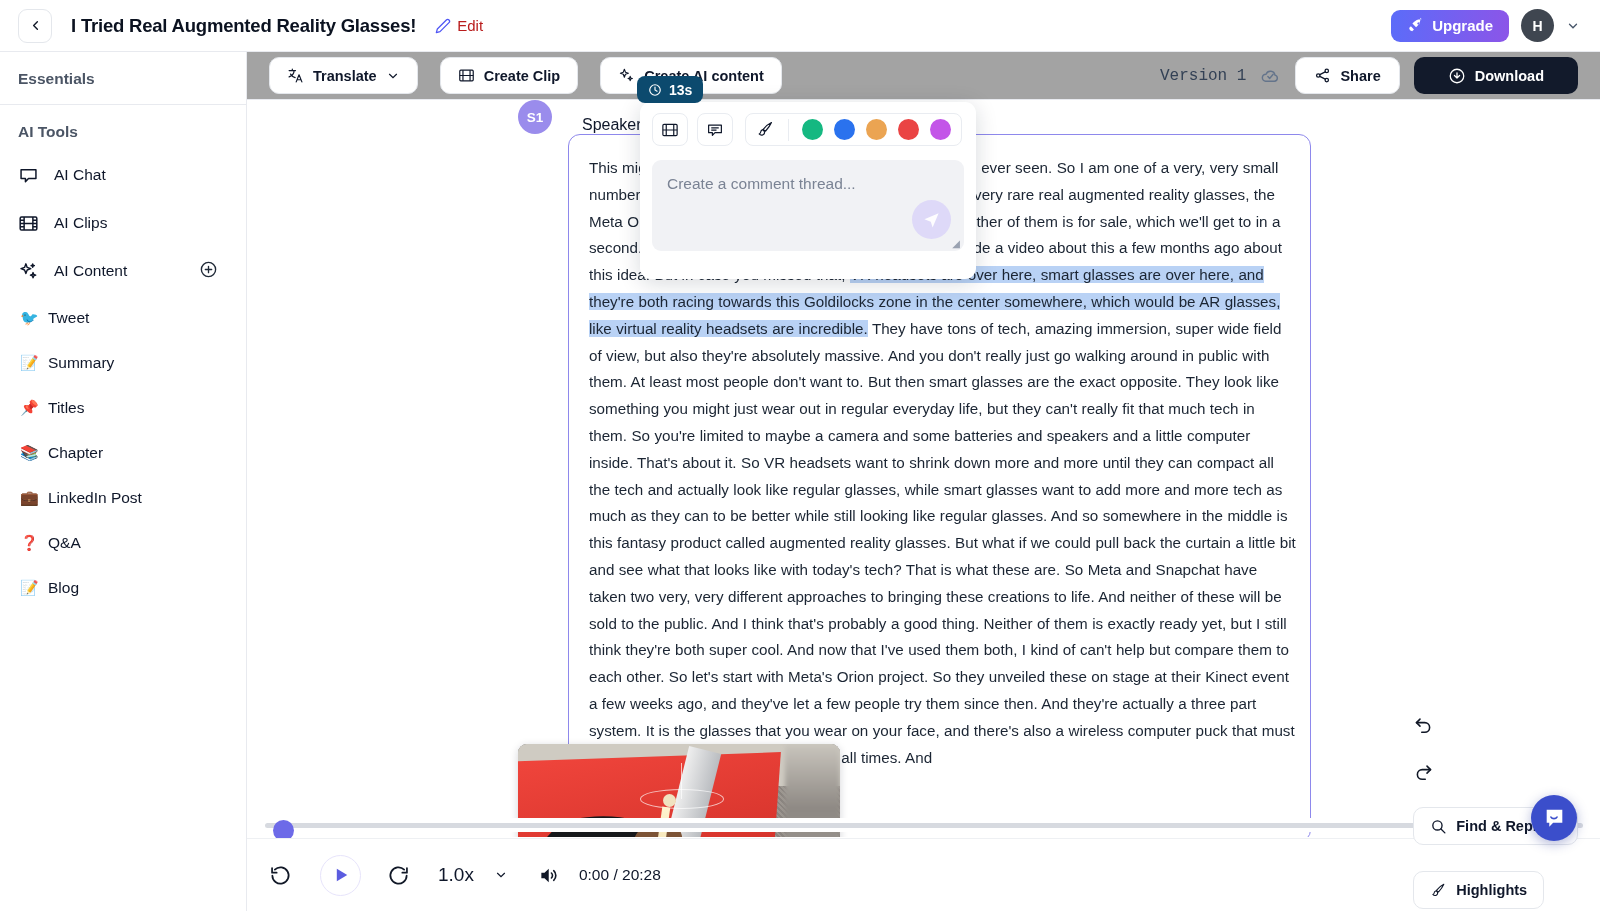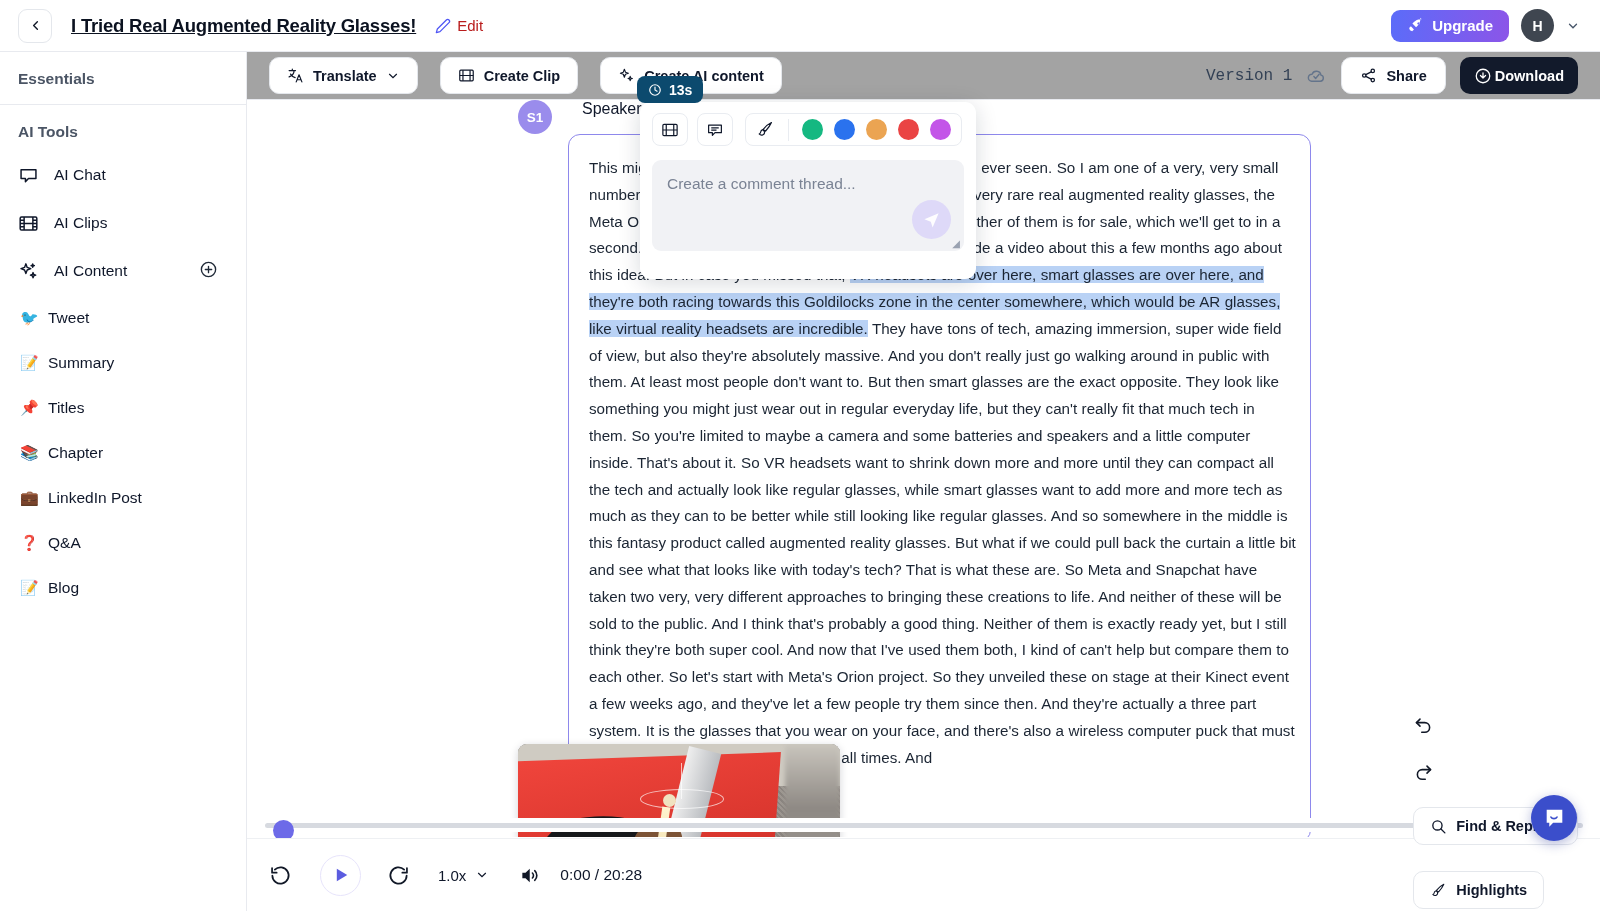--- a/index.html
+++ b/index.html
@@ -18,21 +18,21 @@
     background: #fff; border-bottom: 1px solid #e8eaef;
     display: flex; align-items: center; padding: 0 14px;
   }
   .back-btn {
     width: 34px; height: 34px; border: 1px solid #e4e7ec; border-radius: 9px;
     background: #fff; display: flex; align-items: center; justify-content: center;
     cursor: pointer; margin-left: 4px;
   }
   .doc-title {
     font-size: 18.5px; font-weight: bold; letter-spacing: -0.2px;
-    margin-left: 19px; color: #0b1220; white-space: nowrap; text-decoration: underline;
+    margin-left: 19px; color: #0b1220; white-space: nowrap;
   }
   .edit-link {
     display: flex; align-items: center; gap: 6px; margin-left: 19px;
     color: #b91c1c; font-size: 15px; cursor: pointer;
   }
   .topbar-right { margin-left: auto; display: flex; align-items: center; gap: 12px; padding-right: 6px; }
   .upgrade-btn {
     display: flex; align-items: center; gap: 8px;
     background: linear-gradient(95deg, #5b6cf9 0%, #8c55e8 100%);
     color: #fff; font-size: 15px; font-weight: bold;
@@ -82,33 +82,33 @@
     cursor: pointer; margin-right: 22px; white-space: nowrap;
   }
   .tb-right { margin-left: auto; display: flex; align-items: center; gap: 14px; }
   .version-label { font-size: 16px; color: #334155; font-family: Liberation Mono, monospace; }
   .share-btn {
     display: flex; align-items: center; gap: 9px; height: 37px; padding: 0 18px;
     border: 1px solid #e4e7ec; border-radius: 10px; background: #fff;
     font-size: 14.5px; font-weight: bold; color: #0f172a; cursor: pointer;
   }
   .download-btn {
-    display: flex; align-items: center; gap: 3px; height: 37px; padding: 0 14px;
+    display: flex; align-items: center; gap: 9px; height: 37px; padding: 0 34px;
     border-radius: 10px; background: #121a2b; color: #fff;
     font-size: 14.5px; font-weight: bold; border: none; cursor: pointer;
   }
 
   
   .main {
     position: absolute; left: 247px; top: 100px; width: 1353px; height: 737px;
     background: #fff; overflow: hidden;
   }
   .speaker-row {
     position: absolute; left: 271px; top: 0px;
-    display: flex; align-items: flex-start; gap: 30px;
+    display: flex; align-items: flex-end; gap: 30px;
   }
   .speaker-chip {
     width: 34px; height: 34px; border-radius: 50%; background: #9a8cec;
     color: #fff; font-size: 13.5px; font-weight: bold;
     display: flex; align-items: center; justify-content: center;
   }
   .speaker-name { font-size: 16px; color: #0f172a; }
 
   .transcript-box {
     position: absolute; left: 321px; top: 34px; width: 743px; height: 708px;
@@ -225,21 +225,21 @@
     background: #fff; border-top: 1px solid #eef0f3;
     display: flex; align-items: center; padding: 0 22px;
   }
   .pl-icon { color: #111827; cursor: pointer; margin-right: 28px; display: flex; }
   .play-circle {
     width: 41px; height: 41px; border-radius: 50%; border: 1.4px solid #e7e4fb;
     display: flex; align-items: center; justify-content: center; cursor: pointer;
     margin-right: 26px; margin-left: 0;
   }
   .speed {
-    display: flex; align-items: center; gap: 9px; font-size: 15px; color: #0f172a;
+    display: flex; align-items: center; gap: 20px; font-size: 19px; color: #0f172a;
     cursor: pointer; margin-right: 30px;
   }
   .time-text { font-size: 15.5px; color: #0f172a; margin-left: 18px; }
   .pb-right { margin-left: auto; display: flex; align-items: flex-start; gap: 26px; flex-direction: column; }
   .pb-pill {
     display: flex; align-items: center; gap: 9px; height: 38px; padding: 0 16px;
     border: 1px solid #e4e7ec; border-radius: 10px; background: #fff;
     font-size: 14.5px; font-weight: bold; color: #0f172a; cursor: pointer;
   }
   .kebab-btn {

